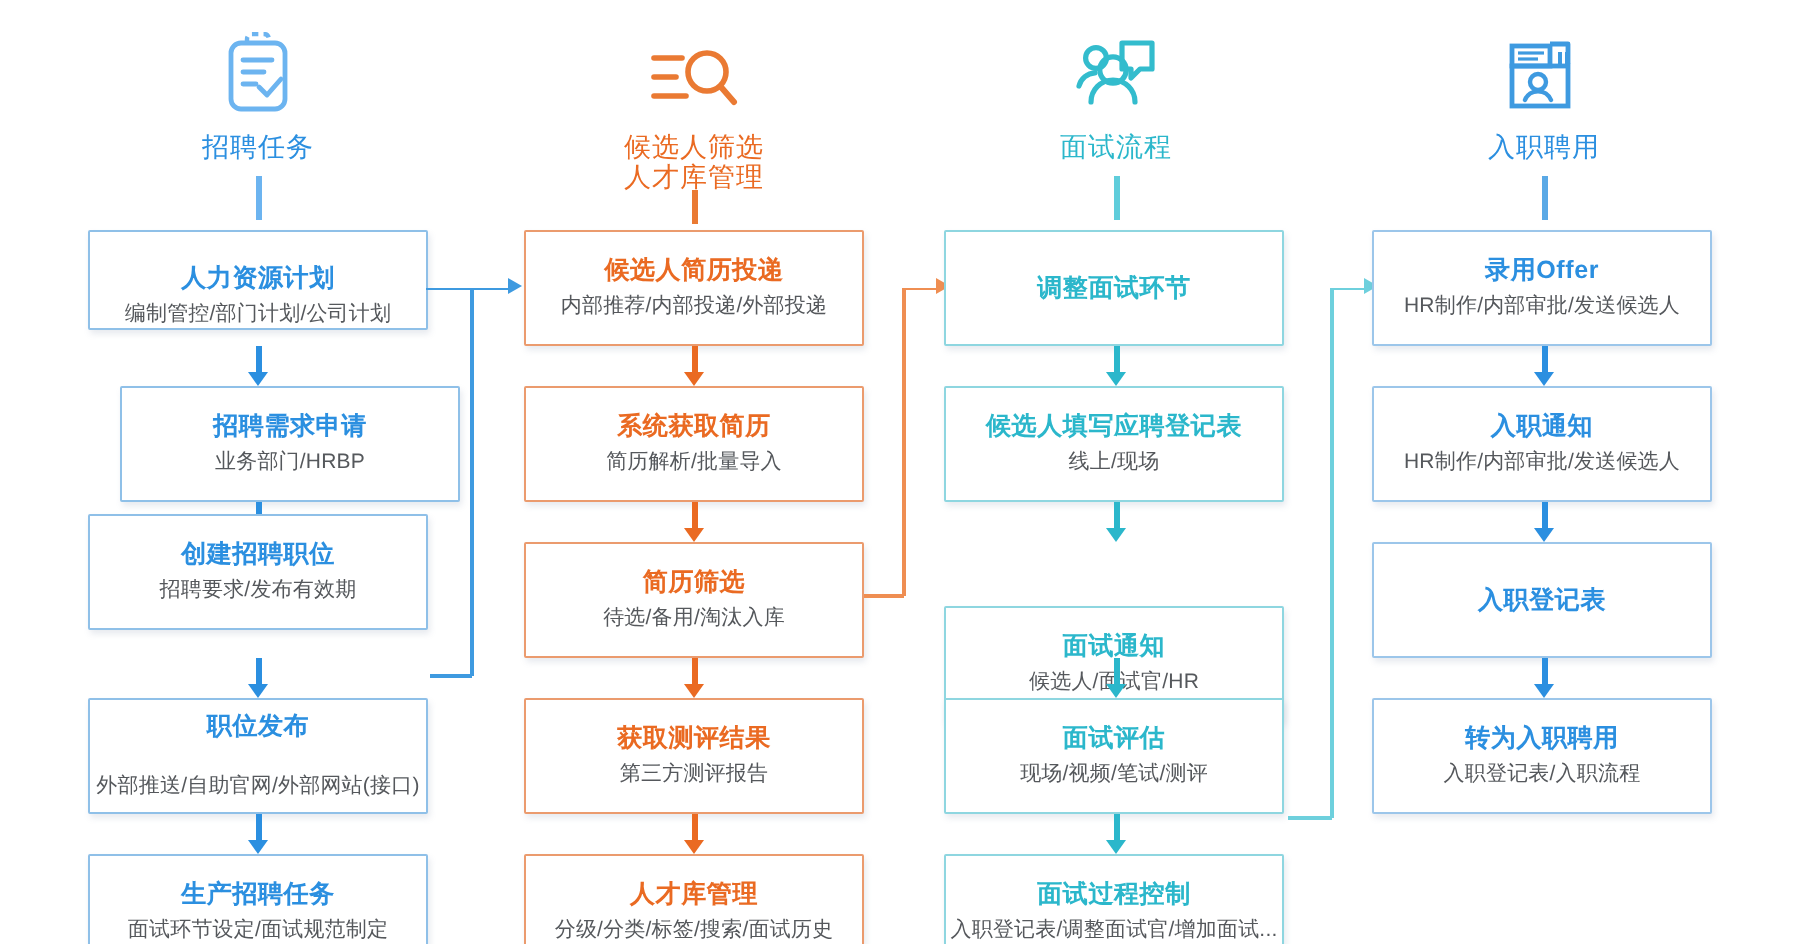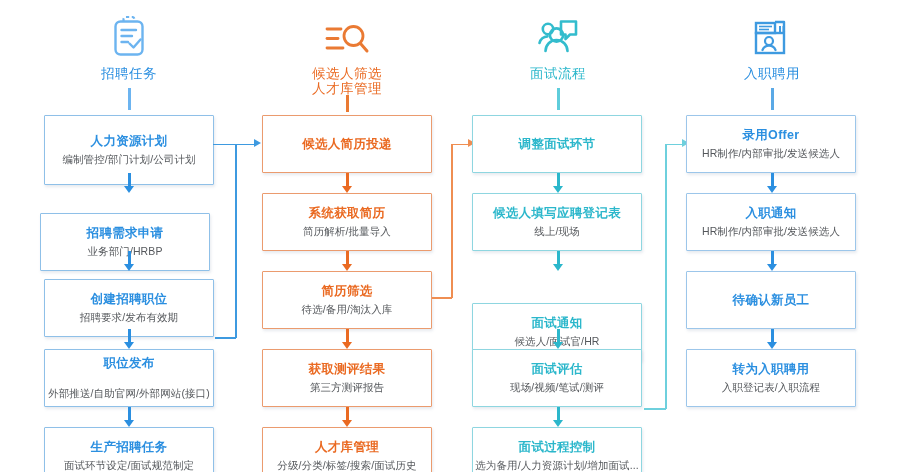--- a/index.html
+++ b/index.html
@@ -72,35 +72,35 @@
         <line x1="11.5" y1="14" x2="26" y2="14" stroke="#6cb4f0" stroke-width="2.4" stroke-linecap="round"></line>
         <line x1="11.5" y1="20" x2="22" y2="20" stroke="#6cb4f0" stroke-width="2.4" stroke-linecap="round"></line>
         <line x1="11.5" y1="26" x2="18" y2="26" stroke="#6cb4f0" stroke-width="2.4" stroke-linecap="round"></line>
         <path d="M19.5 27.5 l4 4 l7 -8" fill="none" stroke="#6cb4f0" stroke-width="2.4" stroke-linecap="round" stroke-linejoin="round"></path>
       </svg>
     </div>
     <div class="col-title" style="color:#2b8fe0;">招聘任务</div>
   </div>
   <div class="col-stem" style="left:127.5px;top:88px;height:22px;background:#6cb4f0;"></div>
 
-  <div class="node blue" style="left:44px;top:115px;height:70px;">
+  <div class="node blue" style="left:44px;top:115px;height:50px;justify-content:flex-end;">
     <div class="t">人力资源计划</div>
     <div class="s">编制管控/部门计划/公司计划</div>
   </div>
   <div class="vline" style="left:127.5px;top:173px;height:14px;background:#2b8fe0;"></div>
   <div class="arrow" style="left:124px;top:186px;border-top:7px solid #2b8fe0;"></div>
 
-  <div class="node blue" style="left:40px;top:193px;height:58px;margin-top:20px;">
+  <div class="node blue" style="left:60px;top:193px;height:58px;">
     <div class="t">招聘需求申请</div>
     <div class="s">业务部门/HRBP</div>
   </div>
   <div class="vline" style="left:127.5px;top:251px;height:14px;background:#2b8fe0;"></div>
   <div class="arrow" style="left:124px;top:264px;border-top:7px solid #2b8fe0;"></div>
 
-  <div class="node blue" style="left:44px;top:279px;height:58px;text-align:right;">
+  <div class="node blue" style="left:44px;top:257px;height:58px;text-align:right;">
     <div class="t">创建招聘职位</div>
     <div class="s">招聘要求/发布有效期</div>
   </div>
   <div class="vline" style="left:127.5px;top:329px;height:14px;background:#2b8fe0;"></div>
   <div class="arrow" style="left:124px;top:342px;border-top:7px solid #2b8fe0;"></div>
 
   <div class="node blue" style="left:44px;top:349px;height:58px;gap:12px;">
     <div class="t">职位发布</div>
     <div class="s">外部推送/自助官网/外部网站(接口)</div>
   </div>
@@ -130,20 +130,21 @@
     </div>
     <div class="col-title" style="color:#ea6a22;">
       <div>候选人筛选</div>
       <div>人才库管理</div>
     </div>
   </div>
   <div class="col-stem" style="left:345.5px;top:95px;height:17px;background:#ea7a33;"></div>
 
   <div class="node orange" style="left:262px;top:115px;height:58px;">
     <div class="t">候选人简历投递</div>
+    <div class="s">内部推荐/内部投递/外部投递</div>
   </div>
   <div class="vline" style="left:345.5px;top:173px;height:14px;background:#ea6a22;"></div>
   <div class="arrow" style="left:342px;top:186px;border-top:7px solid #ea6a22;"></div>
 
   <div class="node orange" style="left:262px;top:193px;height:58px;">
     <div class="t">系统获取简历</div>
     <div class="s">简历解析/批量导入</div>
   </div>
   <div class="vline" style="left:345.5px;top:251px;height:14px;background:#ea6a22;"></div>
   <div class="arrow" style="left:342px;top:264px;border-top:7px solid #ea6a22;"></div>
@@ -208,21 +209,21 @@
 
   <div class="node cyan" style="left:472px;top:349px;height:58px;">
     <div class="t">面试评估</div>
     <div class="s">现场/视频/笔试/测评</div>
   </div>
   <div class="vline" style="left:556.5px;top:407px;height:14px;background:#2bb7cb;"></div>
   <div class="arrow" style="left:553px;top:420px;border-top:7px solid #2bb7cb;"></div>
 
   <div class="node cyan" style="left:472px;top:427px;height:58px;">
     <div class="t">面试过程控制</div>
-    <div class="s">选为备用/人力资源计划/增加面试...</div>
+    <div class="s">入职登记表/调整面试官/增加面试...</div>
   </div>
 
   <div class="hline" style="left:644px;top:408px;width:22px;background:#6ed0dd;"></div>
   <div class="vthin" style="left:665px;top:144px;height:265px;background:#6ed0dd;"></div>
   <div class="hline" style="left:665px;top:143.5px;width:20px;background:#6ed0dd;"></div>
   <div class="arrow-r" style="left:682px;top:139px;border-left:7px solid #6ed0dd;"></div>
 
   <div class="col-header" style="left:687px;top:14px;">
     <div class="col-icon">
       <svg width="42" height="42" viewBox="0 0 42 42">
@@ -249,21 +250,21 @@
   <div class="arrow" style="left:767px;top:186px;border-top:7px solid #2b8fe0;"></div>
 
   <div class="node blue2" style="left:686px;top:193px;height:58px;">
     <div class="t">入职通知</div>
     <div class="s">HR制作/内部审批/发送候选人</div>
   </div>
   <div class="vline" style="left:770.5px;top:251px;height:14px;background:#2b8fe0;"></div>
   <div class="arrow" style="left:767px;top:264px;border-top:7px solid #2b8fe0;"></div>
 
   <div class="node blue2 only-title" style="left:686px;top:271px;height:58px;">
-    <div class="t">待确认新员工</div>
+    <div class="t">入职登记表</div>
   </div>
   <div class="vline" style="left:770.5px;top:329px;height:14px;background:#2b8fe0;"></div>
   <div class="arrow" style="left:767px;top:342px;border-top:7px solid #2b8fe0;"></div>
 
   <div class="node blue2" style="left:686px;top:349px;height:58px;">
     <div class="t">转为入职聘用</div>
     <div class="s">入职登记表/入职流程</div>
   </div>
 
 </div>

